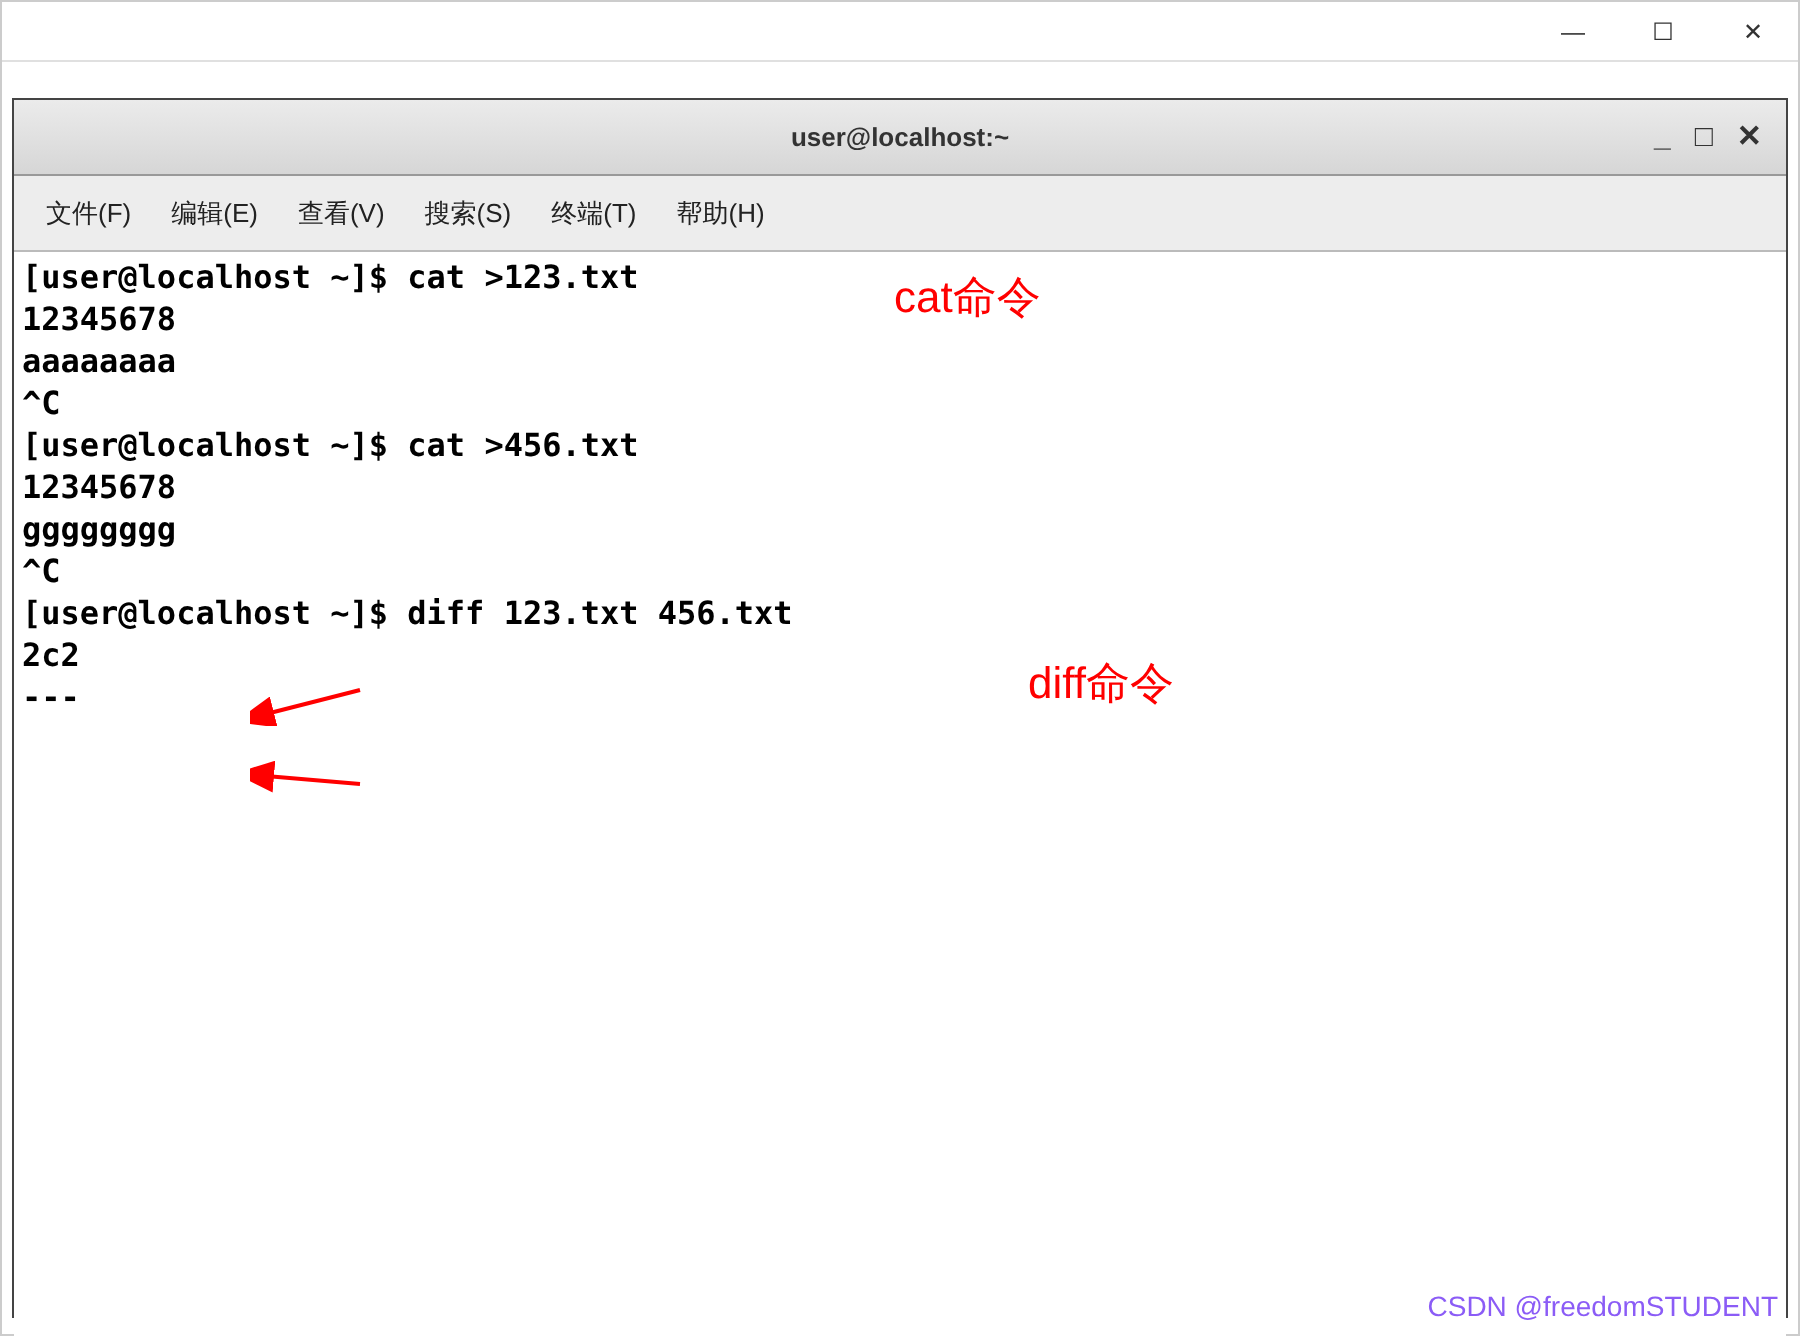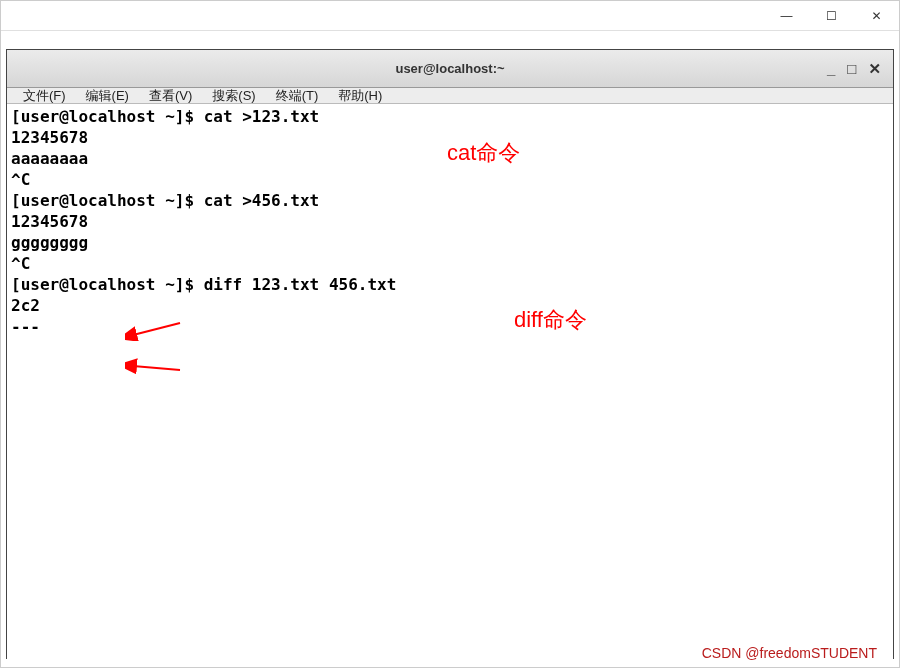--- a/index.html
+++ b/index.html
@@ -79,21 +79,21 @@
       padding-right: 8px;
     }
     .inner-btn {
       font-size: 15px;
       color: #333;
       cursor: pointer;
       font-weight: bold;
       line-height: 1;
     }
     .menubar {
-      height: 16px;
+      height: 38px;
       background: #ededed;
       border-bottom: 1px solid #bbb;
       display: flex;
       align-items: center;
       padding: 0 6px;
       font-size: 13px;
       color: #222;
     }
     .menu-item {
       padding: 2px 10px;
@@ -125,23 +125,23 @@
       position: absolute;
       color: #ff0000;
       font-size: 22px;
       font-family: "Microsoft YaHei", Arial, sans-serif;
     }
     .arrow {
       position: absolute;
     }
     .watermark {
       position: absolute;
-      right: 22px;
+      right: 10px;
       bottom: 6px;
-      color: #b91c1c;
+      color: #8b5cf6;
       font-size: 14px;
       font-family: Arial, sans-serif;
     }
   </style>
 </head>
 <body>
 
 <div class="outer-window">
   <div class="outer-titlebar">
     <div class="outer-controls">
@@ -176,21 +176,21 @@
       <div class="term-line">aaaaaaaa</div>
       <div class="term-line">^C</div>
       <div class="term-line">[user@localhost ~]$ cat &gt;456.txt</div>
       <div class="term-line">12345678</div>
       <div class="term-line">gggggggg</div>
       <div class="term-line">^C</div>
       <div class="term-line">[user@localhost ~]$ diff 123.txt 456.txt</div>
       <div class="term-line">2c2</div>
       <div class="term-line">---</div>
 
-      <div class="annotation" style="top: 38px; left: 440px; text-align: center;">cat命令</div>
+      <div class="annotation" style="top: 12px; left: 440px; text-align: center;">cat命令</div>
       <div class="annotation" style="top: 205px; left: 460px; margin-left: 47px;">diff命令</div>
 
       <svg class="arrow" style="top: 215px; left: 118px;" width="60" height="22">
         <defs>
           <marker id="ah1" markerWidth="10" markerHeight="8" refX="2" refY="4" orient="auto">
             <polygon points="0 0, 10 4, 0 8" fill="#ff0000"></polygon>
           </marker>
         </defs>
         <line x1="55" y1="4" x2="8" y2="16" stroke="#ff0000" stroke-width="2" marker-end="url(#ah1)"></line>
       </svg>

